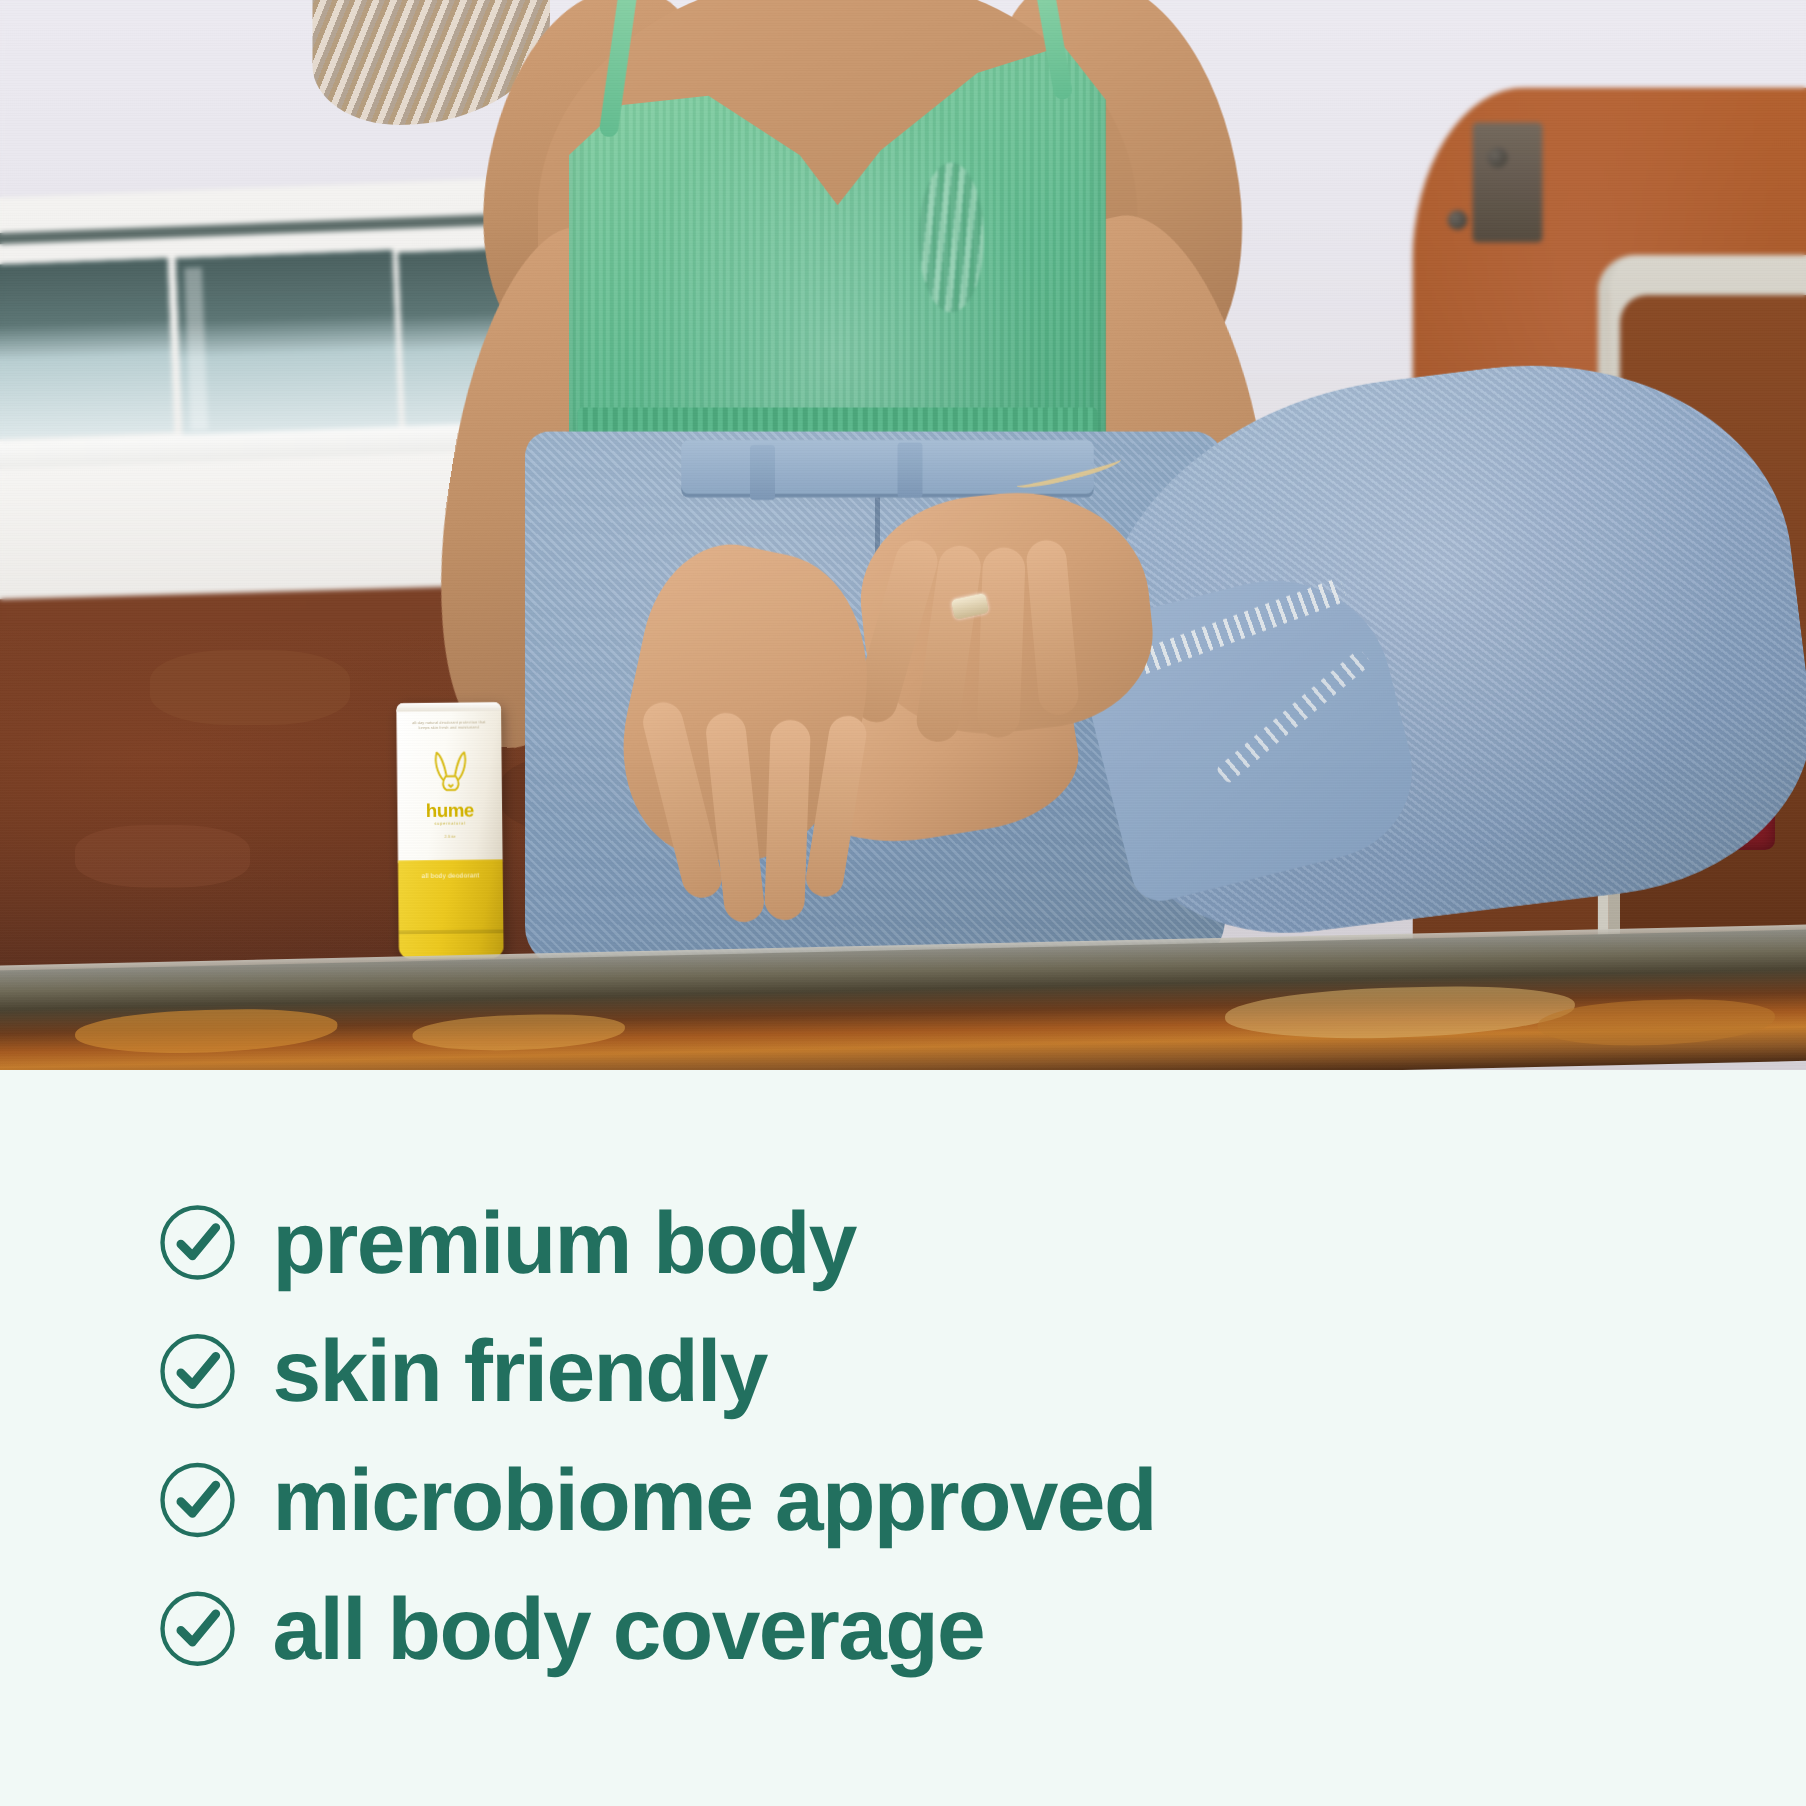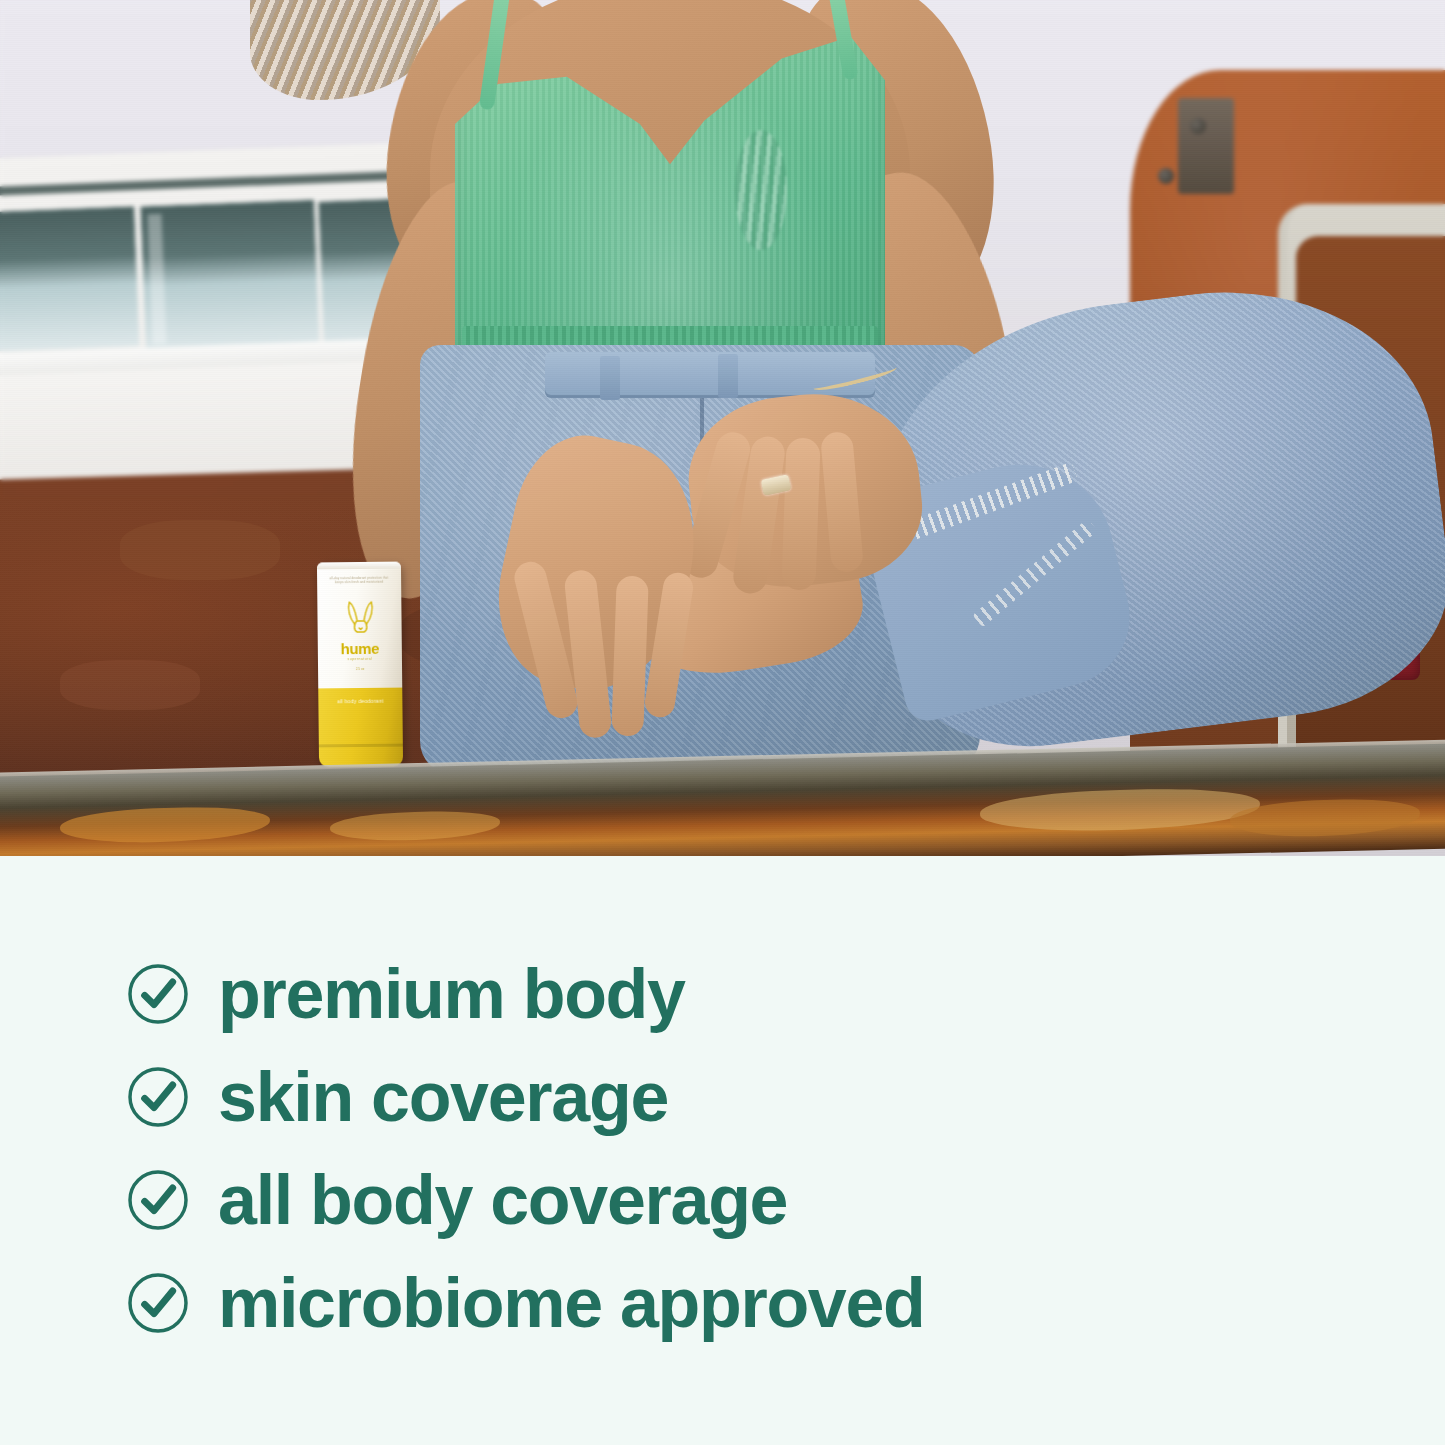--- a/index.html
+++ b/index.html
@@ -460,35 +460,35 @@
           <path d="M14 25 L21 32 L35 15" fill="none" stroke="#22705f" stroke-width="5.2" stroke-linecap="round" stroke-linejoin="round"></path>
         </svg>
         <span class="feature-text">premium body</span>
       </li>
 
       <li class="feature">
         <svg class="check-icon" viewBox="0 0 48 48">
           <circle cx="24" cy="24" r="21" fill="none" stroke="#22705f" stroke-width="2.6"></circle>
           <path d="M14 25 L21 32 L35 15" fill="none" stroke="#22705f" stroke-width="5.2" stroke-linecap="round" stroke-linejoin="round"></path>
         </svg>
-        <span class="feature-text">skin coverage</span>
+        <span class="feature-text">skin friendly</span>
+      </li>
+
+      <li class="feature">
+        <svg class="check-icon" viewBox="0 0 48 48">
+          <circle cx="24" cy="24" r="21" fill="none" stroke="#22705f" stroke-width="2.6"></circle>
+          <path d="M14 25 L21 32 L35 15" fill="none" stroke="#22705f" stroke-width="5.2" stroke-linecap="round" stroke-linejoin="round"></path>
+        </svg>
+        <span class="feature-text">microbiome approved</span>
       </li>
 
       <li class="feature">
         <svg class="check-icon" viewBox="0 0 48 48">
           <circle cx="24" cy="24" r="21" fill="none" stroke="#22705f" stroke-width="2.6"></circle>
           <path d="M14 25 L21 32 L35 15" fill="none" stroke="#22705f" stroke-width="5.2" stroke-linecap="round" stroke-linejoin="round"></path>
         </svg>
         <span class="feature-text">all body coverage</span>
       </li>
 
-      <li class="feature">
-        <svg class="check-icon" viewBox="0 0 48 48">
-          <circle cx="24" cy="24" r="21" fill="none" stroke="#22705f" stroke-width="2.6"></circle>
-          <path d="M14 25 L21 32 L35 15" fill="none" stroke="#22705f" stroke-width="5.2" stroke-linecap="round" stroke-linejoin="round"></path>
-        </svg>
-        <span class="feature-text">microbiome approved</span>
-      </li>
-
     </ul>
   </div>
 
 </div>
 
 </body></html>

